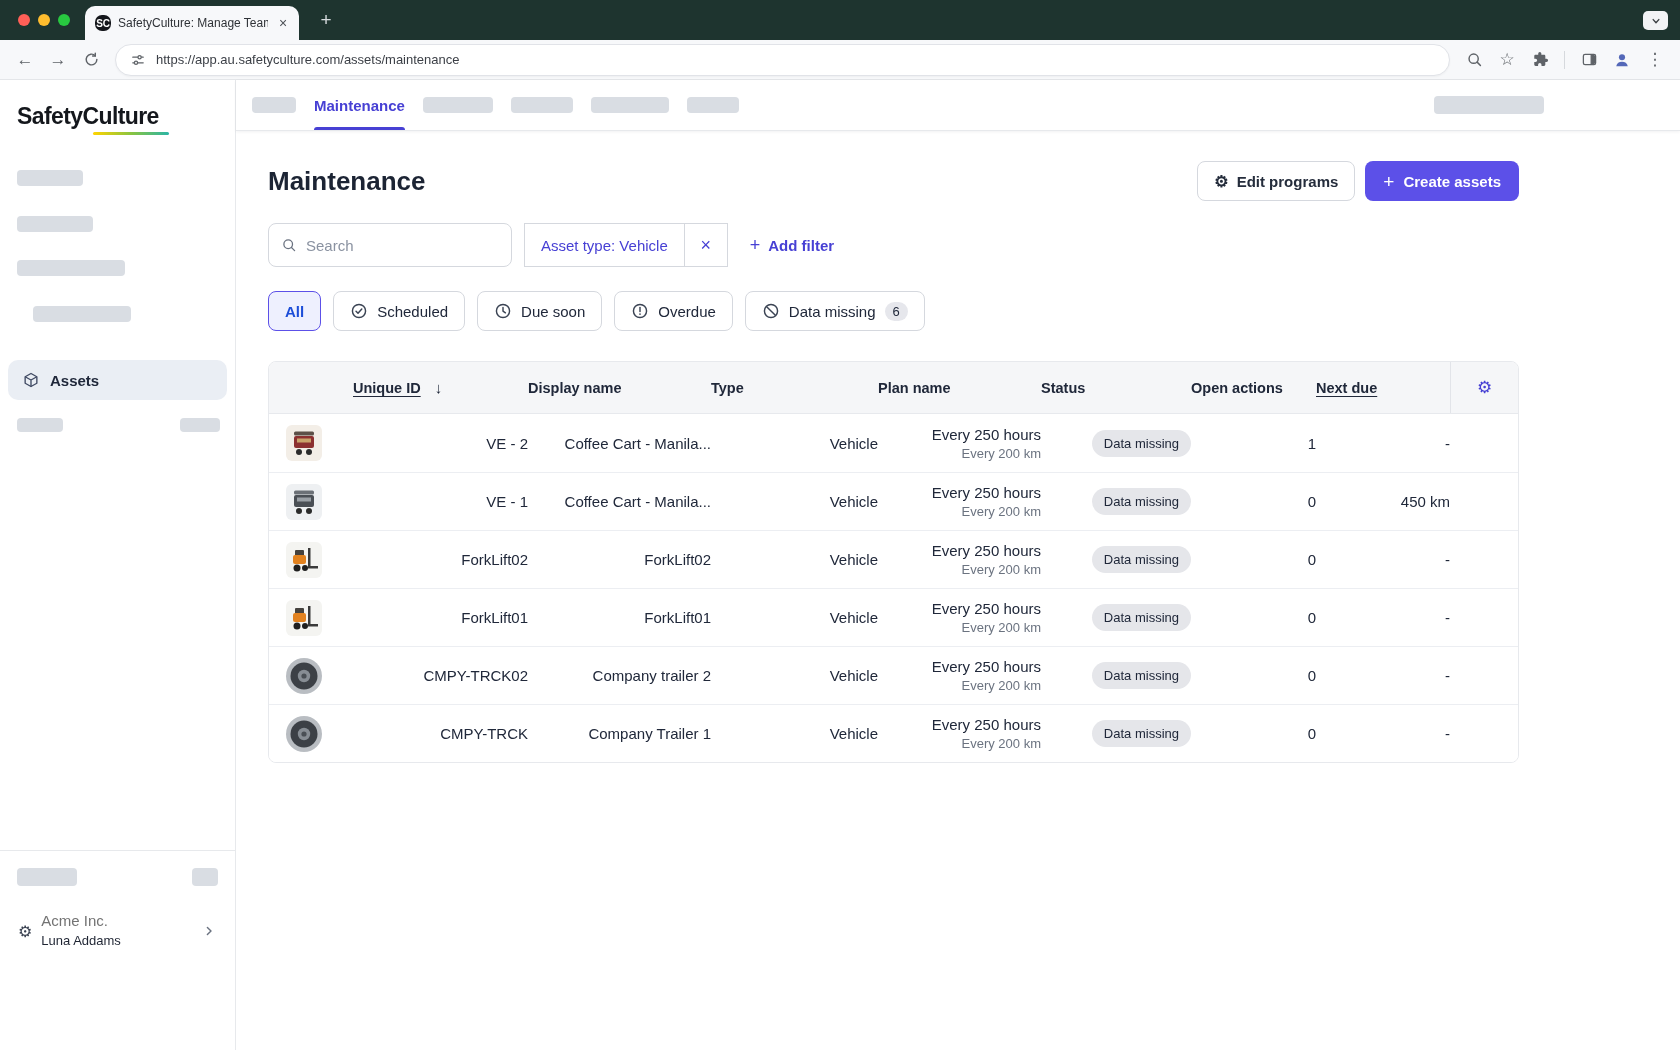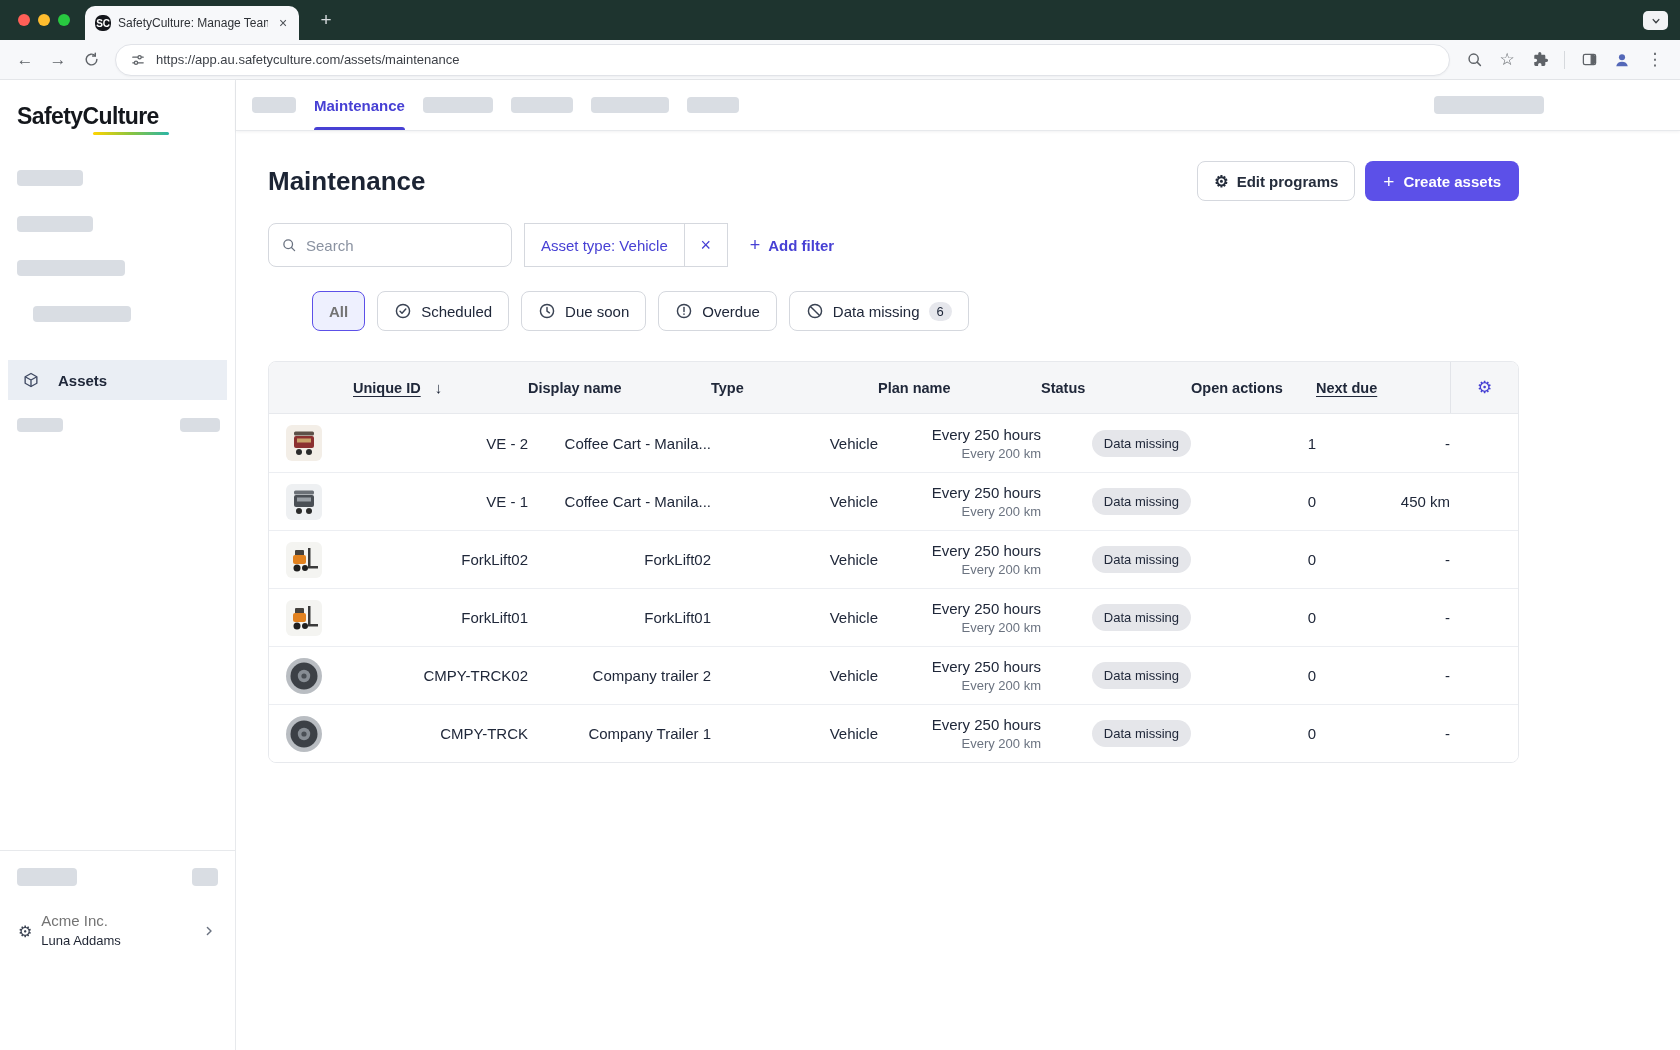--- a/index.html
+++ b/index.html
@@ -35,21 +35,21 @@
 
   
   .app { display:flex; height:970px; }
   .sidebar { width:236px; flex:none; border-right:1px solid #e7e9ec; background:#fff; position:relative; }
   .logo { position:absolute; left:17px; top:22px; font-size:23px; font-weight:800; color:#14171c;
           letter-spacing:-.6px; line-height:28px; }
   .logo-underline { position:absolute; left:76px; top:30px; width:76px; height:3px; border-radius:2px;
           background:linear-gradient(90deg,#ffd400,#8ac43f,#2bb5a6); }
   .skel { background:#d9dde3; border-radius:4px; position:absolute; }
   .nav-assets { position:absolute; left:8px; top:280px; width:219px; height:40px; background:#eaeef4;
-          border-radius:0; display:flex; align-items:center; gap:18px; padding:0 14px; }
+          border-radius:10px; display:flex; align-items:center; gap:10px; padding:0 14px; }
   .nav-assets svg { color:#404a63; flex:none; }
   .nav-assets .lbl { font-size:15px; font-weight:600; color:#20283a; }
   .org-divider { position:absolute; left:0; right:0; top:770px; height:1px; background:#e7e9ec; }
   .org-row { position:absolute; left:10px; right:10px; top:822px; height:58px; display:flex; align-items:center;
           gap:9px; padding:0 8px; border-radius:8px; }
   .org-gear { font-size:16px; color:#3b4352; flex:none; }
   .org-names { flex:1; min-width:0; }
   .org-names .nm1 { font-size:15px; color:#737373; line-height:20px; }
   .org-names .nm2 { font-size:13px; color:#1f2533; line-height:20px; }
 
@@ -85,21 +85,21 @@
   .chip-divider { width:1px; background:#d5d8de; }
   .chip-x { width:42px; display:flex; align-items:center; justify-content:center; color:#4740d4; font-size:18px; }
   .add-filter { margin-left:22px; display:flex; align-items:center; gap:8px; color:#4740d4; font-weight:600;
       font-size:15px; background:none; border:none; font-family:inherit; }
   .add-filter .p { font-size:18px; font-weight:400; }
 
   .pills { margin-top:24px; display:flex; gap:12px; }
   .pill { height:40px; padding:0 16px; border:1px solid #d5d8de; border-radius:8px; background:#fff;
       display:flex; align-items:center; gap:9px; font-size:15px; color:#20283a; font-family:inherit; }
   .pill svg { color:#3a4353; flex:none; }
-  .pill.active { border:1.5px solid #5c50e8; background:#eef0fe; color:#737373; font-weight:600;margin-left:44px; }
+  .pill.active { border:1.5px solid #5c50e8; background:#eef0fe; color:#1d4ed8; font-weight:600; }
   .count-badge { background:#e6e7ec; border-radius:10px; padding:2px 8px; font-size:13px; color:#20283a; }
 
   .asset-table { margin-top:30px; width:1251px; border:1px solid #e7e9ed; border-radius:8px; overflow:hidden; }
   .t-grid { display:grid; grid-template-columns:84px 175px 183px 167px 163px 150px 125px 134px 1fr; align-items:center; }
   .t-head { height:52px; background:#f5f6f8; border-bottom:1px solid #e7e9ed; }
   .th { font-size:14.5px; font-weight:700; color:#20283a; }
   .th .underl { text-decoration:underline; text-underline-offset:3px; }
   .th .sort { margin-left:10px; font-weight:400; font-size:15px; color:#20283a; }
   .gearcol { height:100%; display:flex; align-items:center; justify-content:center; border-left:1px solid #e2e4e9;
       color:#4740d4; font-size:17px; }

